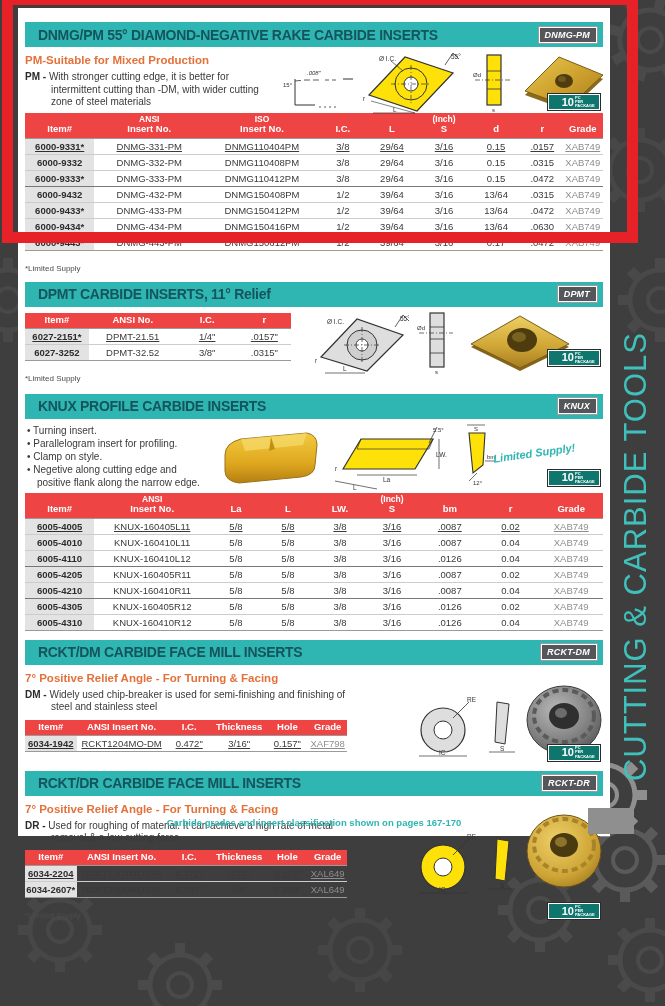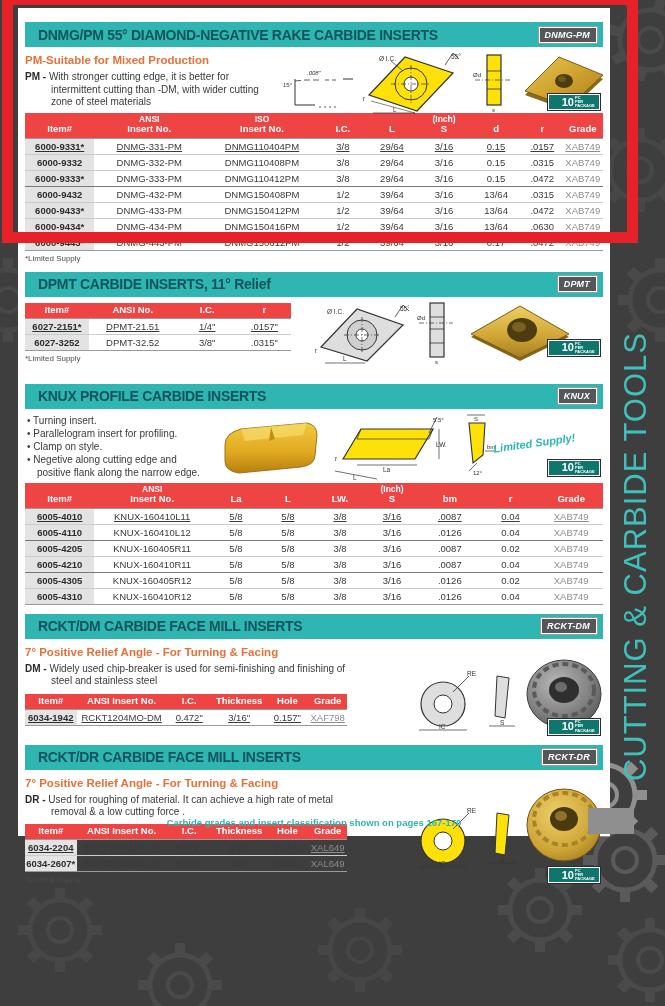--- a/index.html
+++ b/index.html
@@ -26,21 +26,21 @@
     white-space:nowrap;
   }
   .band-badge{
     background:#54565a;color:#fff;font-size:9px;font-weight:bold;font-style:italic;
     padding:2px 6px 2px 5px;border:1px solid #fff;box-shadow:0 0 0 1px #9c9c9c;
     letter-spacing:0.2px;white-space:nowrap;
   }
   .subtitle{color:#e4713a;font-weight:bold;font-size:11.5px;margin:7px 0 5px 0;}
   .desc{font-size:10px;color:#3a3a3a;line-height:1.25;padding-left:26px;text-indent:-26px;}
   .desc b{color:#2b2b2b;}
-  .footnote{font-size:8px;color:#4c4c4c;margin-top:3px;}
+  .footnote{font-size:8px;color:#4c4c4c;margin-top:13px;}
   
   table{width:100%;border-collapse:collapse;table-layout:fixed;font-size:9.5px;border-bottom:1px solid #9a9a9a;}
   th{background:#ef4444;color:#fff;font-weight:bold;padding:2px 0 3px;line-height:1.1;vertical-align:bottom;font-size:9.5px;text-align:center;}
   .th-top{font-size:8.5px;font-weight:bold;}
   td{text-align:center;color:#3a3a3a;padding:2px 0;border-top:1px solid #cccccc;}
   tbody tr:first-child td{border-top:1px solid #9a9a9a;text-decoration:underline;}
   tr.sep td{border-top:1.5px solid #777;}
   td.item{background:#e3e3e3;font-weight:bold;color:#2d2d2d;}
   td.grade{color:#8d8d8d;}
   
@@ -483,20 +483,31 @@
               <th style="width: 10%;">
                 <div>r</div>
               </th>
               <th style="width: 11%;">
                 <div>Grade</div>
               </th>
             </tr>
           </thead>
           <tbody>
             <tr>
+              <td class="item">6005-4005</td>
+              <td>KNUX-160405L11</td>
+              <td>5/8</td>
+              <td>5/8</td>
+              <td>3/8</td>
+              <td>3/16</td>
+              <td>.0087</td>
+              <td>0.02</td>
+              <td class="grade">XAB749</td>
+            </tr>
+            <tr>
               <td class="item">6005-4010</td>
               <td>KNUX-160410L11</td>
               <td>5/8</td>
               <td>5/8</td>
               <td>3/8</td>
               <td>3/16</td>
               <td>.0087</td>
               <td>0.04</td>
               <td class="grade">XAB749</td>
             </tr>

